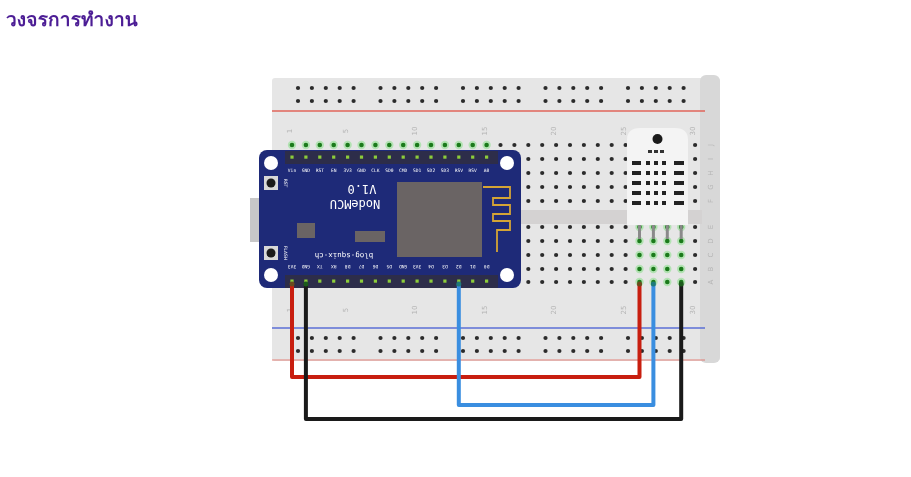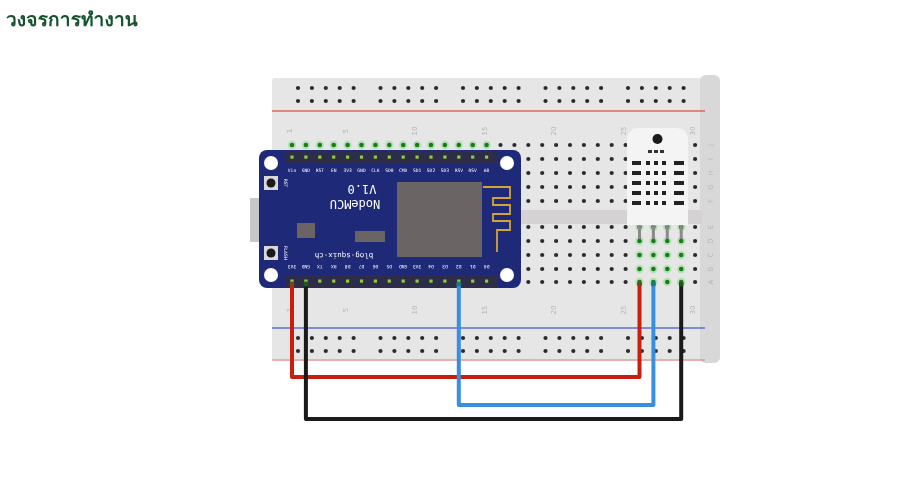--- a/index.html
+++ b/index.html
@@ -1,17 +1,17 @@
 <!DOCTYPE html>
 <html><head>
 <meta charset="utf-8">
 <style>
   html,body{margin:0;padding:0;background:#ffffff;}
   body{width:911px;height:477px;position:relative;overflow:hidden;font-family:"DejaVu Sans",sans-serif;}
-  .title{position:absolute;left:6px;top:4px;font-size:19px;font-weight:bold;color:#14532d;letter-spacing:0.2px;}
+  .title{position:absolute;left:6px;top:4px;font-size:19px;font-weight:bold;color:#4c1d95;letter-spacing:0.2px;}
   #diagram{position:absolute;left:0;top:0;}
   .mcu-label{font-family:"DejaVu Sans Mono",monospace;fill:#ffffff;}
 </style>
 </head>
 <body>
 
 <div class="title">วงจรการทำงาน</div>
 
 <svg id="diagram" width="911" height="477" viewBox="0 0 911 477">
   <g id="bb">

